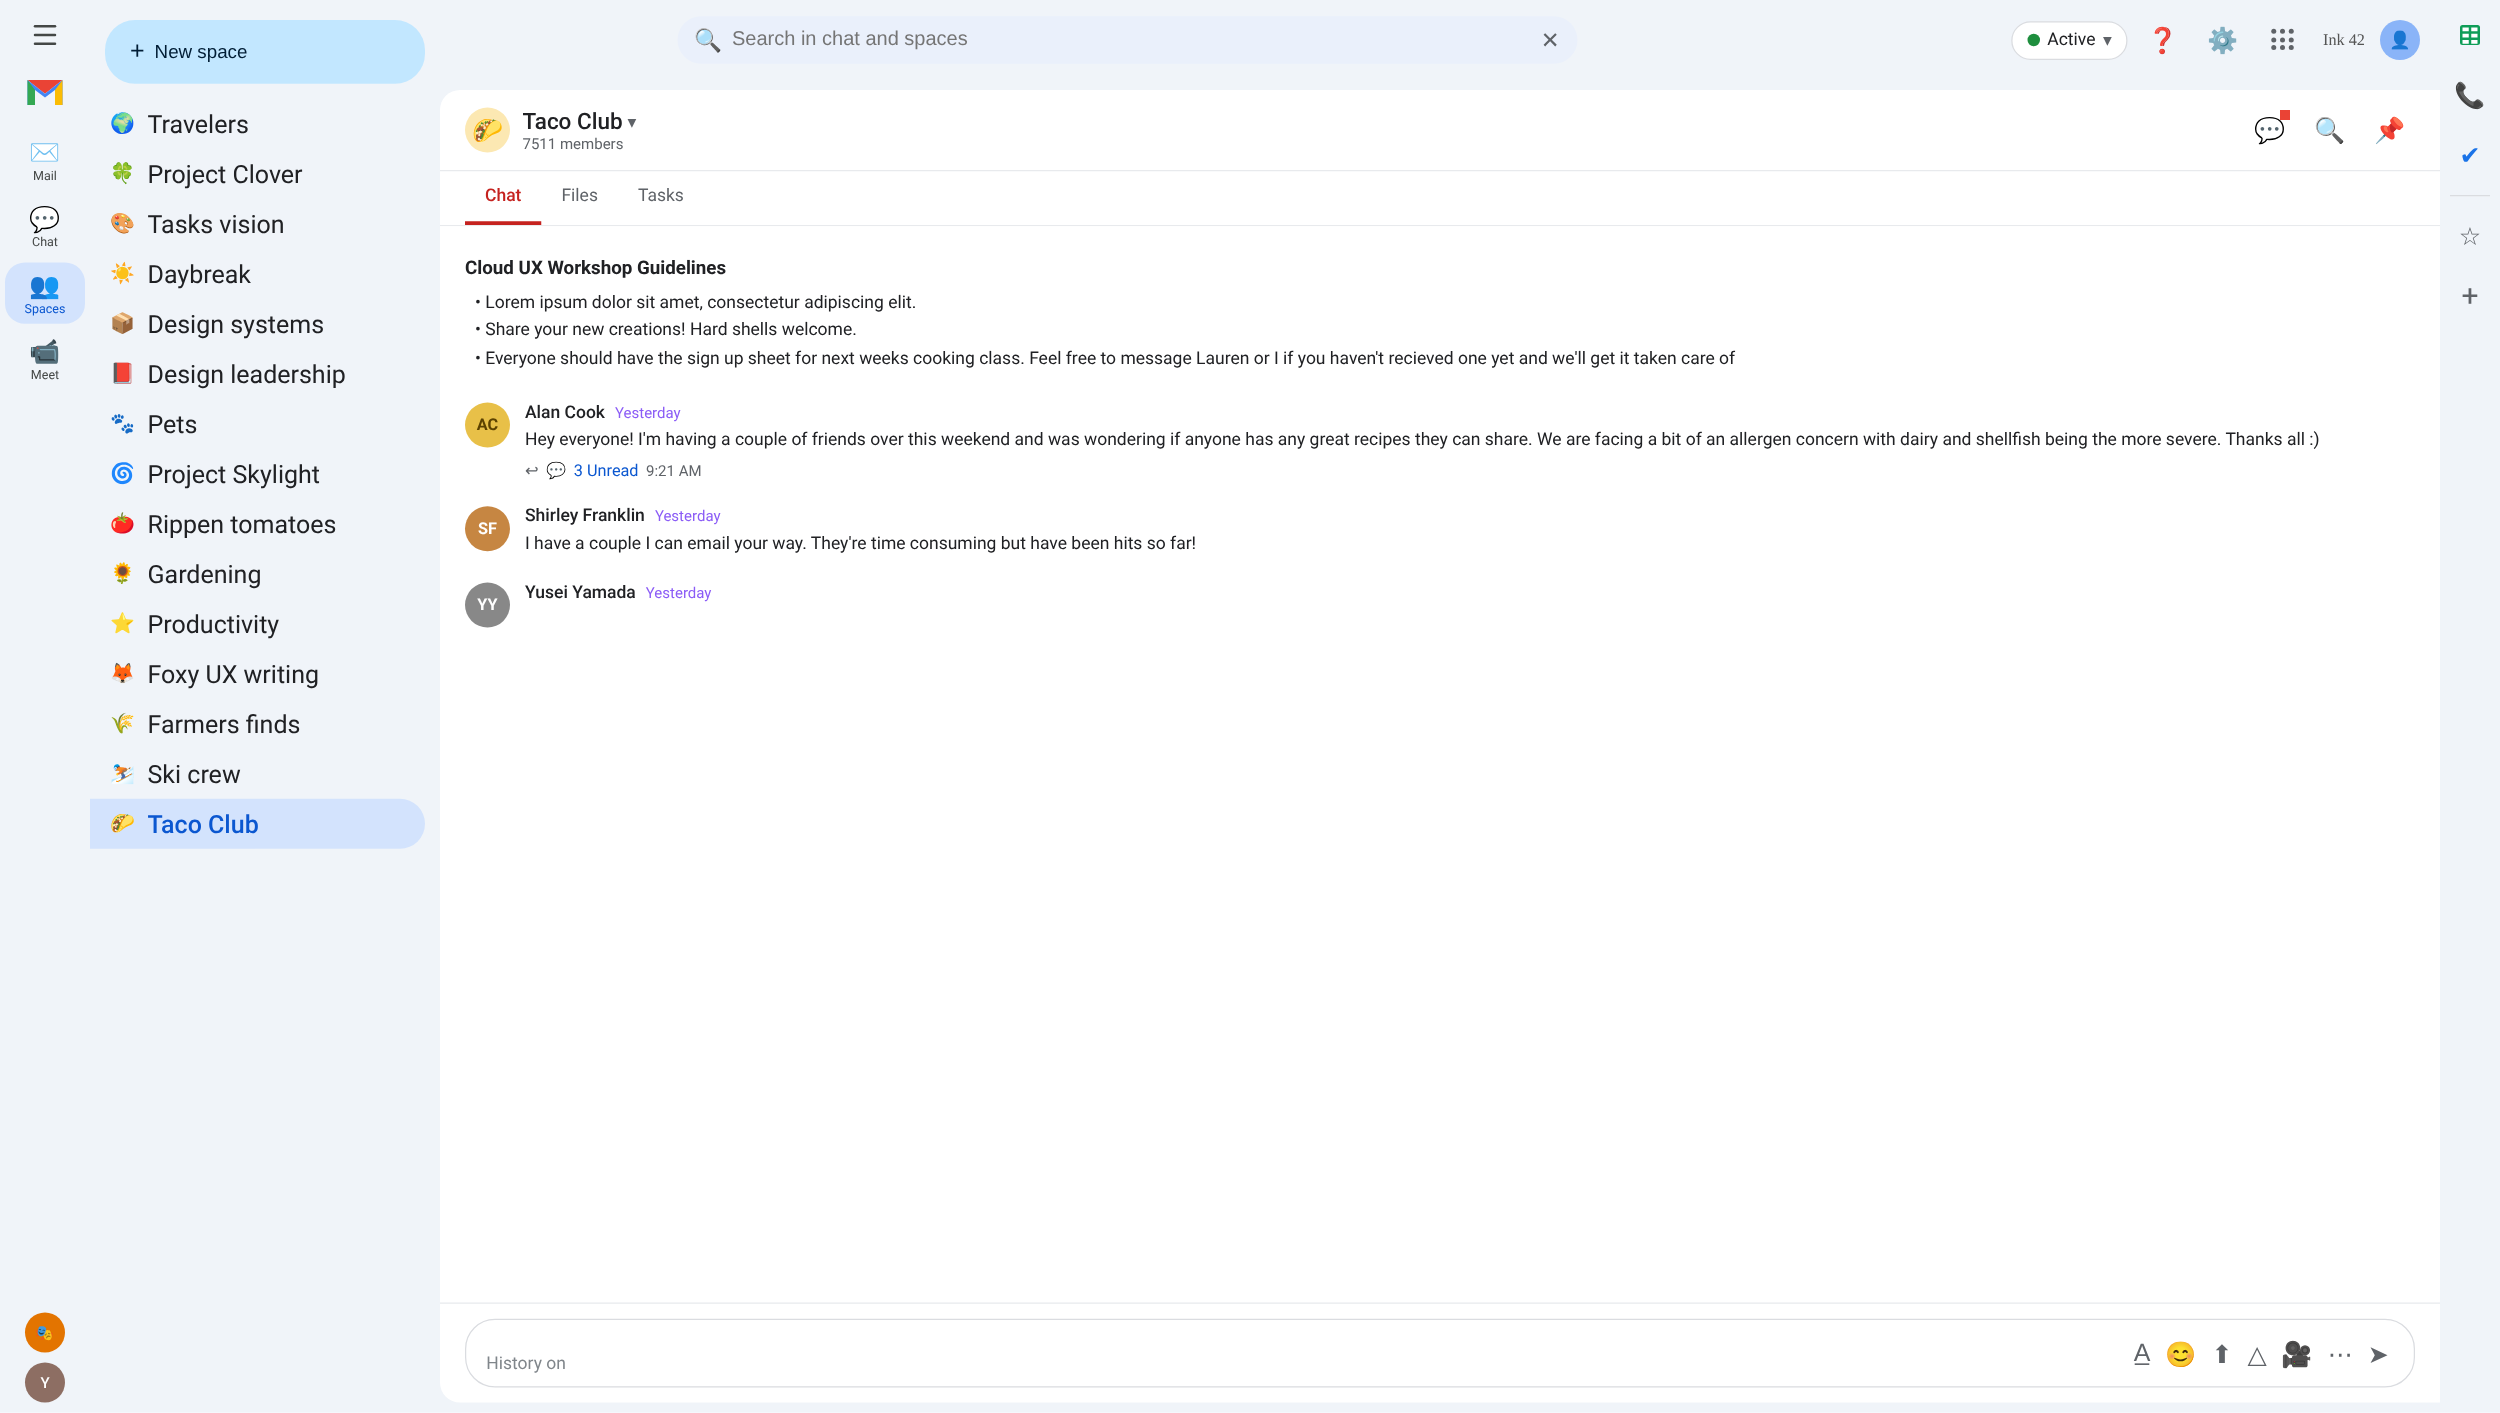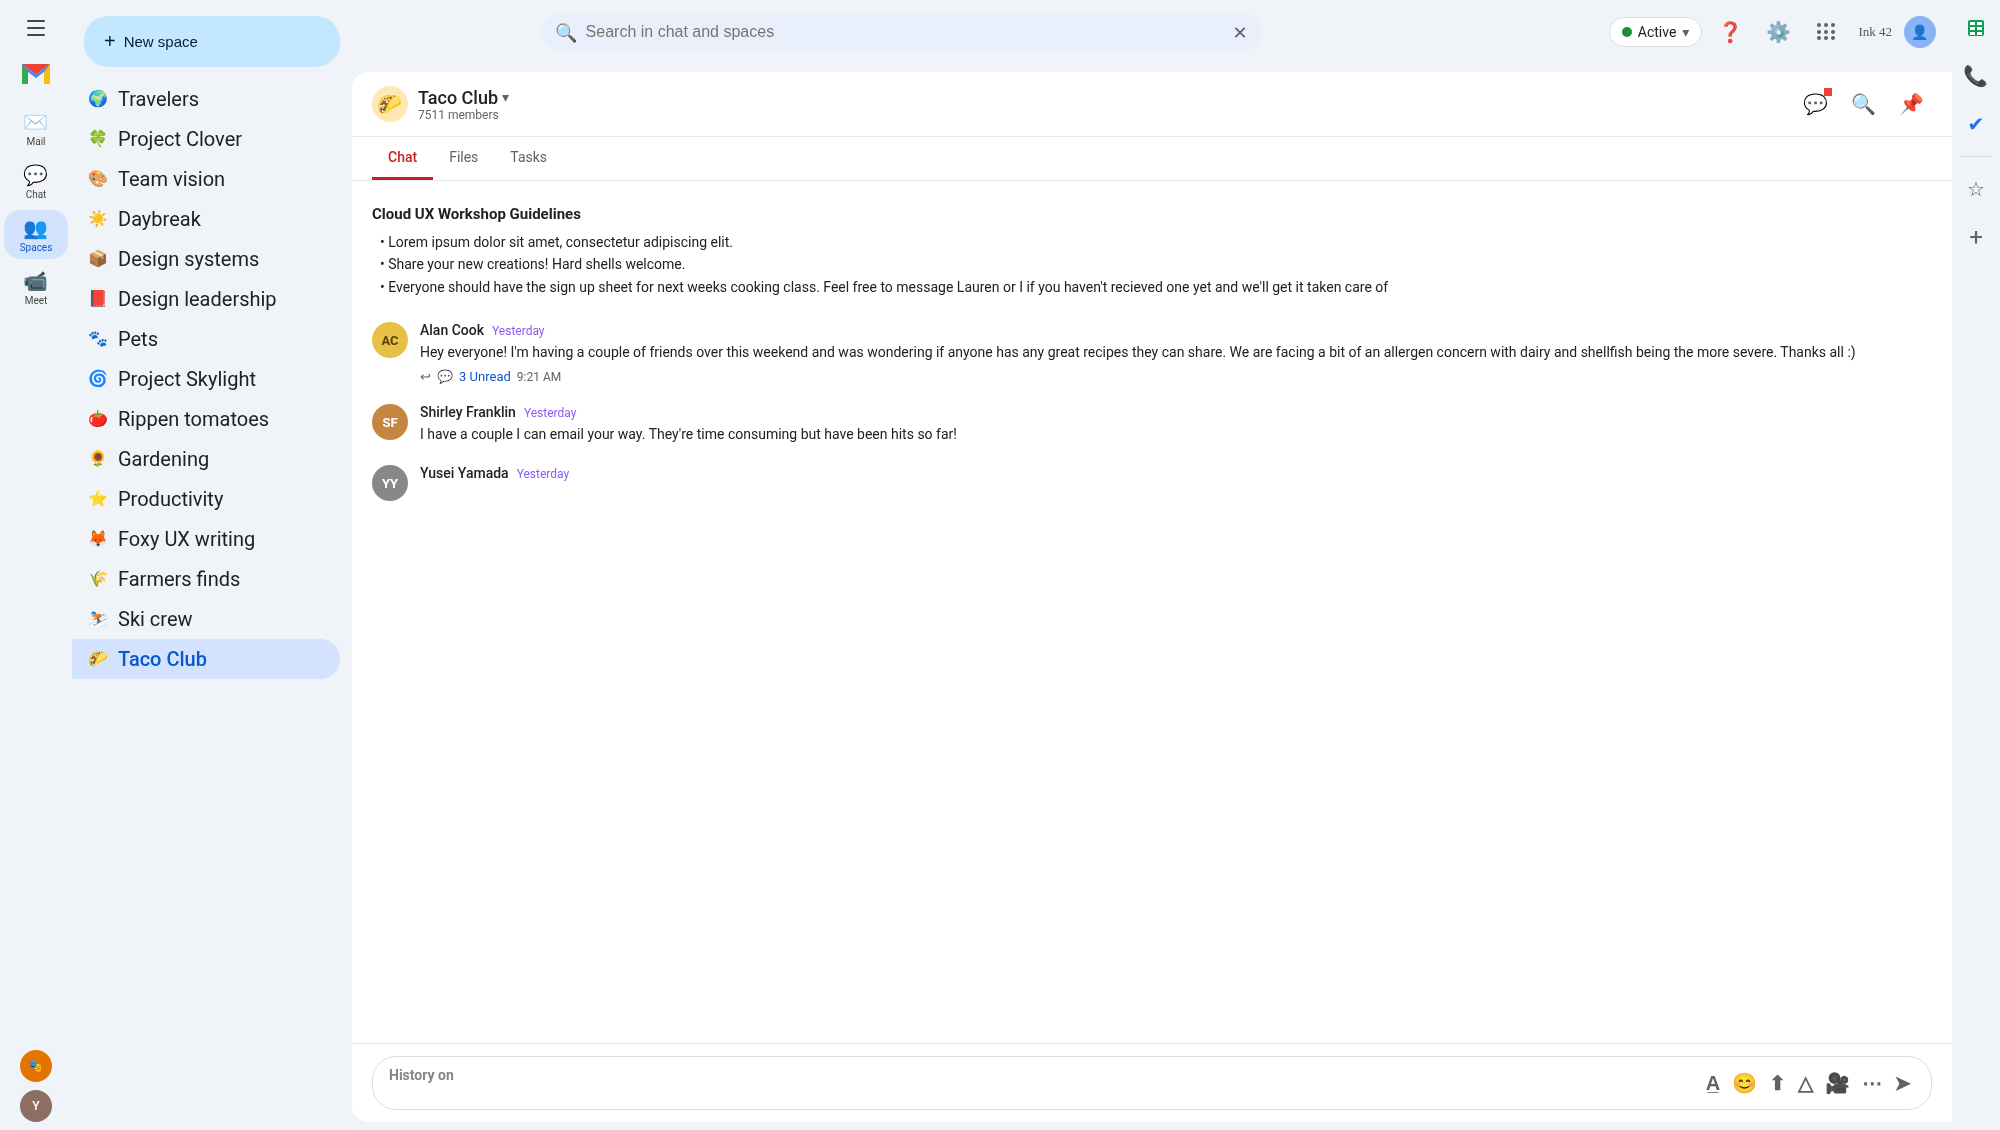--- a/index.html
+++ b/index.html
@@ -57,30 +57,30 @@
     
     .chat-content { flex: 1; overflow-y: auto; padding: 16px 20px; background: white; }
     .guidelines-box { background: white; border-left: none; padding: 8px 0; margin-bottom: 16px; }
     .guidelines-title { font-weight: 700; font-size: 15px; margin-bottom: 8px; }
     .guidelines-item { font-size: 14px; line-height: 1.6; color: #202124; padding-left: 8px; }
 
     
     .message { display: flex; gap: 12px; margin-bottom: 20px; }
     .msg-avatar { width: 36px; height: 36px; border-radius: 50%; flex-shrink: 0; display: flex; align-items: center; justify-content: center; font-size: 14px; font-weight: 700; color: white; }
     .msg-body { flex: 1; }
-    .msg-header { display: flex; align-items: flex-end; gap: 8px; margin-bottom: 4px; }
+    .msg-header { display: flex; align-items: center; gap: 8px; margin-bottom: 4px; }
     .msg-sender { font-weight: 500; font-size: 14px; }
     .msg-time { font-size: 12px; color: #8b5cf6; }
     .msg-text { font-size: 14px; color: #202124; line-height: 1.5; }
     .unread-thread { display: flex; align-items: center; gap: 6px; margin-top: 6px; font-size: 13px; color: #0b57d0; cursor: pointer; }
     .thread-time { color: #5f6368; font-size: 12px; }
 
     
     .message-input-area { padding: 12px 20px; border-top: 1px solid #e8eaed; flex-shrink: 0; }
-    .input-box { display: flex; align-items: flex-start; border: 1px solid #dadce0; border-radius: 24px; padding: 10px 16px; background: white; font-weight: bold; }
+    .input-box { display: flex; align-items: flex-end; border: 1px solid #dadce0; border-radius: 24px; padding: 10px 16px; background: white; }
     .input-text { flex: 1; font-size: 14px; color: #80868b; }
     .input-actions { display: flex; align-items: center; gap: 4px; }
     .input-icon { font-size: 20px; color: #5f6368; cursor: pointer; padding: 4px; }
     .send-btn { font-size: 20px; color: #5f6368; cursor: pointer; padding: 4px; margin-left: 4px; }
 
     
     .right-panel { width: 48px; background: #f0f4f9; display: flex; flex-direction: column; align-items: center; padding: 8px 0; gap: 8px; flex-shrink: 0; }
     .right-icon { width: 40px; height: 40px; border-radius: 50%; display: flex; align-items: center; justify-content: center; cursor: pointer; color: #5f6368; font-size: 20px; position: relative; }
     .divider { width: 32px; height: 1px; background: #dadce0; margin: 4px 0; }
 
@@ -144,21 +144,21 @@
     <span class="item-name">Travelers</span>
     <span class="bell-icon">🔔</span>
   </div>
   <div class="sidebar-item">
     <span class="item-emoji">🍀</span>
     <span class="item-name">Project Clover</span>
     <span class="bell-icon">🔔</span>
   </div>
   <div class="sidebar-item">
     <span class="item-emoji">🎨</span>
-    <span class="item-name">Team vision</span>
+    <span class="item-name">Tasks vision</span>
     <span class="bell-icon">🔔</span>
   </div>
   <div class="sidebar-item">
     <span class="item-emoji">☀️</span>
     <span class="item-name">Daybreak</span>
     <span class="bell-icon">🔔</span>
   </div>
   <div class="sidebar-item">
     <span class="item-emoji">📦</span>
     <span class="item-name">Design systems</span>

